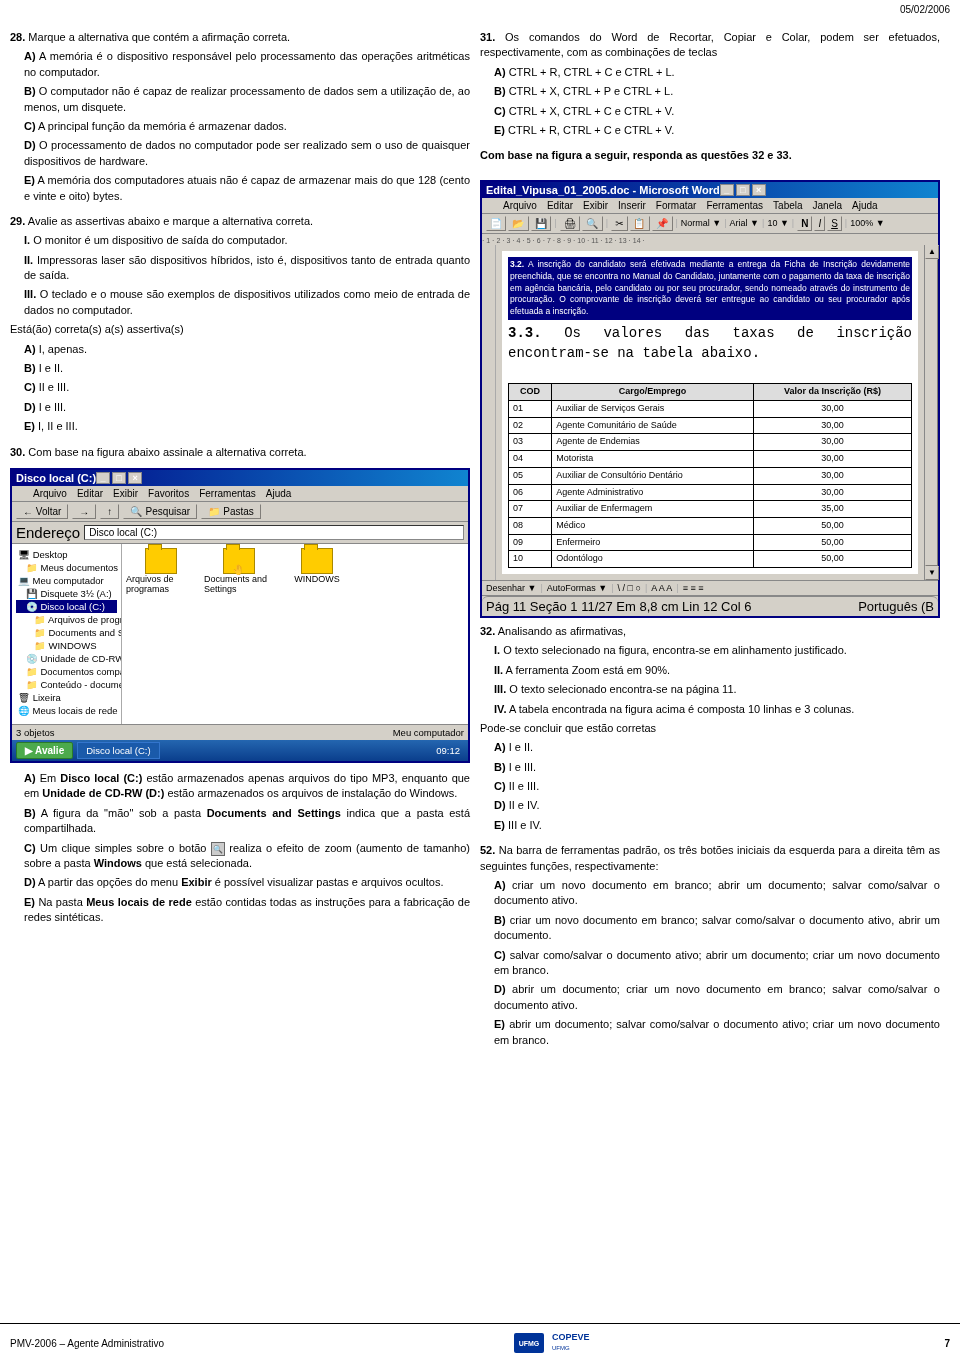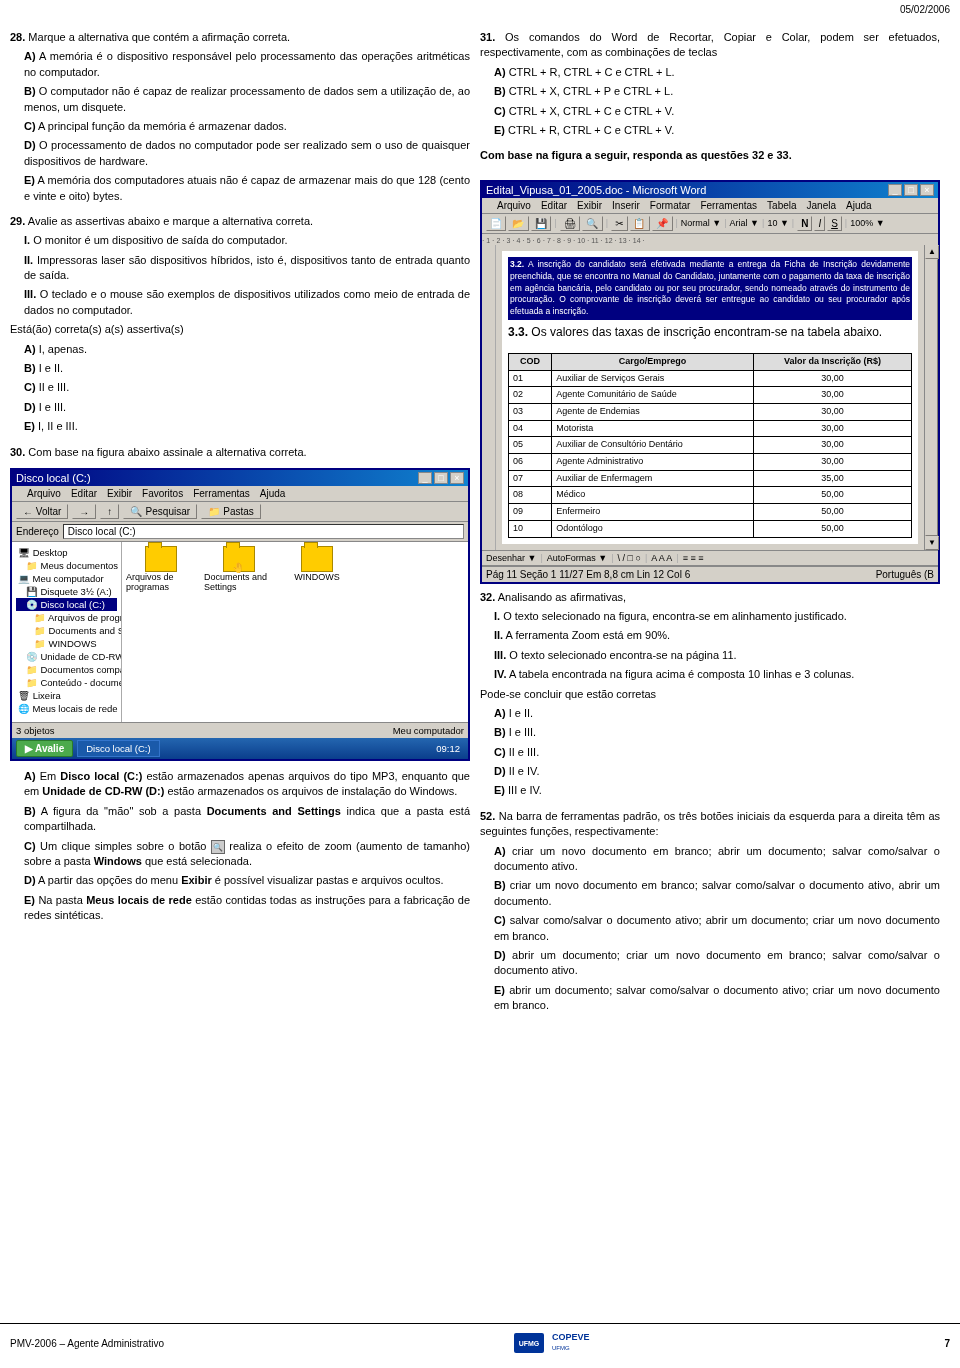--- a/index.html
+++ b/index.html
@@ -56,43 +56,42 @@
       border: 2px solid #000080;
       background: #d4d0c8;
       margin: 8px 0;
       font-size: 10px;
     }
     .win-title-bar {
       background: linear-gradient(to right, #000080, #1084d0);
       color: white;
       padding: 2px 4px;
       display: flex;
-      justify-content: space-between;
       align-items: center;
       font-size: 11px;
-      font-weight: normal;
+      font-weight: bold;
     }
     .win-title-controls {
       display: flex;
       gap: 2px;
     }
     .win-btn {
       background: #d4d0c8;
       border: 1px solid #888;
       width: 14px;
       height: 12px;
       font-size: 9px;
       display: flex;
       align-items: center;
       justify-content: center;
       cursor: pointer;
     }
     .win-menu-bar {
       background: #d4d0c8;
-      padding: 2px 15px;
+      padding: 2px 21px;
       display: flex;
       gap: 10px;
       border-bottom: 1px solid #888;
     }
     .win-menu-item {
       font-size: 10px;
       cursor: pointer;
     }
     .win-toolbar {
       background: #d4d0c8;
@@ -111,21 +110,21 @@
     }
     .win-address-bar {
       background: #d4d0c8;
       padding: 2px 4px;
       display: flex;
       align-items: center;
       gap: 4px;
       border-bottom: 1px solid #888;
     }
     .win-address-label {
-      font-size: 10px;
+      font-size: 15px;
     }
     .win-address-input {
       flex: 1;
       background: white;
       border: 1px inset #888;
       padding: 1px 4px;
       font-size: 10px;
     }
     .win-content {
       display: flex;
@@ -494,21 +493,21 @@
       <div class="word-content-area">
         <div class="word-left-ruler"></div>
 
         <div class="word-doc-area" style="flex:1;background:#d4d0c8;padding:2px;">
           <div style="background:white;padding:6px;margin:0;min-height:140px;">
 
             <p style="font-size:8.5px;margin-bottom:4px;background:#000080;color:white;padding:2px;">
               <strong>3.2.</strong> A inscrição do candidato será efetivada mediante a entrega da Ficha de Inscrição devidamente preenchida, que se encontra no Manual do Candidato, juntamente com o pagamento da taxa de inscrição em agência bancária, pelo candidato ou por seu procurador, sendo nomeado através do instrumento de procuração. O comprovante de inscrição deverá ser entregue ao candidato ou seu procurador após efetuada a inscrição.
             </p>
 
-            <p style="font-size:12px;margin-bottom:12px;"><strong>3.3.</strong> Os valores das taxas de inscrição encontram-se na tabela abaixo.</p>
+            <p style="font-size:14px;margin-bottom:20px;font-family:Liberation Mono, monospace;"><strong>3.3.</strong> Os valores das taxas de inscrição encontram-se na tabela abaixo.</p>
 
             <table class="word-table">
               <thead>
                 <tr>
                   <th>COD</th>
                   <th>Cargo/Emprego</th>
                   <th>Valor da Inscrição (R$)</th>
                 </tr>
               </thead>
               <tbody>
@@ -578,21 +577,21 @@
         <span style="color:#aaa;">|</span>
         <span>AutoFormas ▼</span>
         <span style="color:#aaa;">|</span>
         <span>\ / □ ○</span>
         <span style="color:#aaa;">|</span>
         <span>A A A</span>
         <span style="color:#aaa;">|</span>
         <span>≡ ≡ ≡</span>
       </div>
 
-      <div class="win-status-bar" style="font-size:10px;">
+      <div class="win-status-bar" style="font-size:13px;border-radius:6px;">
         <span>Pág 11   Seção 1   11/27   Em 8,8 cm   Lin 12   Col 6</span>
         <span>Português (B</span>
       </div>
     </div>
 
     <div class="question-block" style="margin-top:6px;">
       <p><span class="question-number">32.</span> <span>Analisando as afirmativas,</span></p>
       <p class="indent"><span class="bold">I.</span> O texto selecionado na figura, encontra-se em alinhamento justificado.</p>
       <p class="indent"><span class="bold">II.</span> A ferramenta Zoom está em 90%.</p>
       <p class="indent"><span class="bold">III.</span> O texto selecionado encontra-se na página 11.</p>

